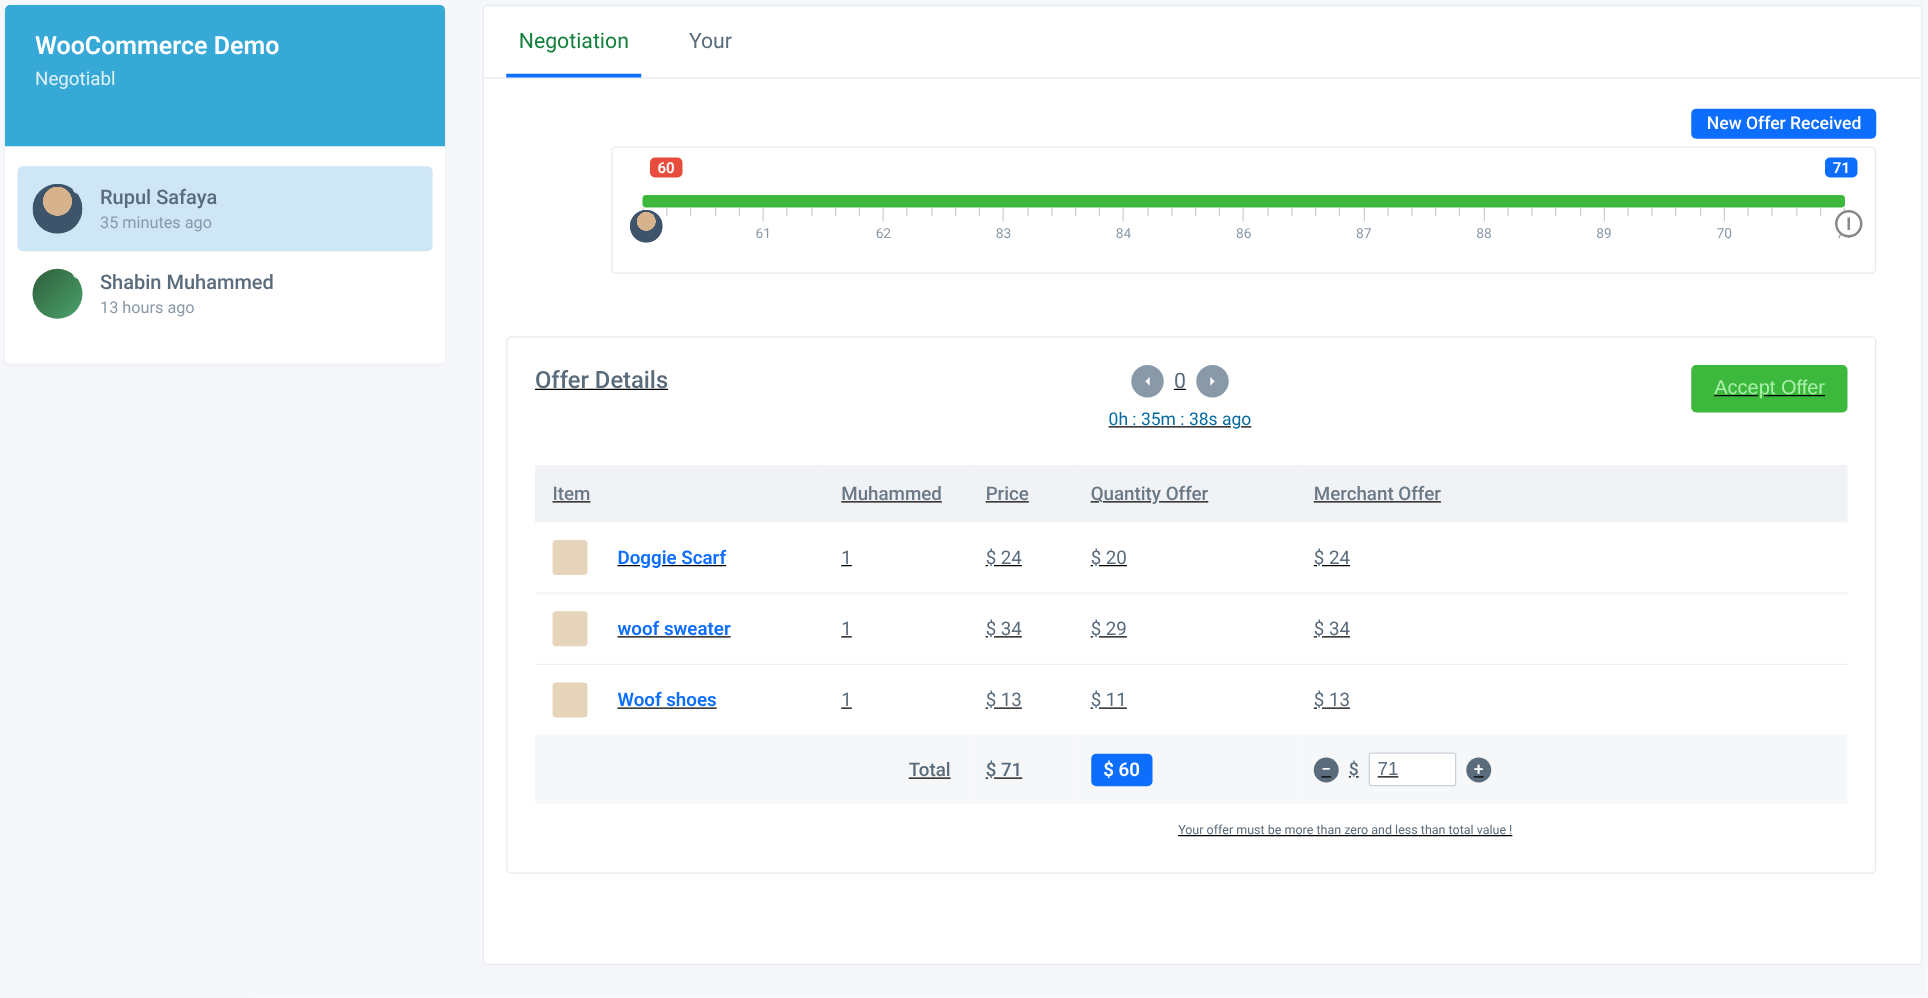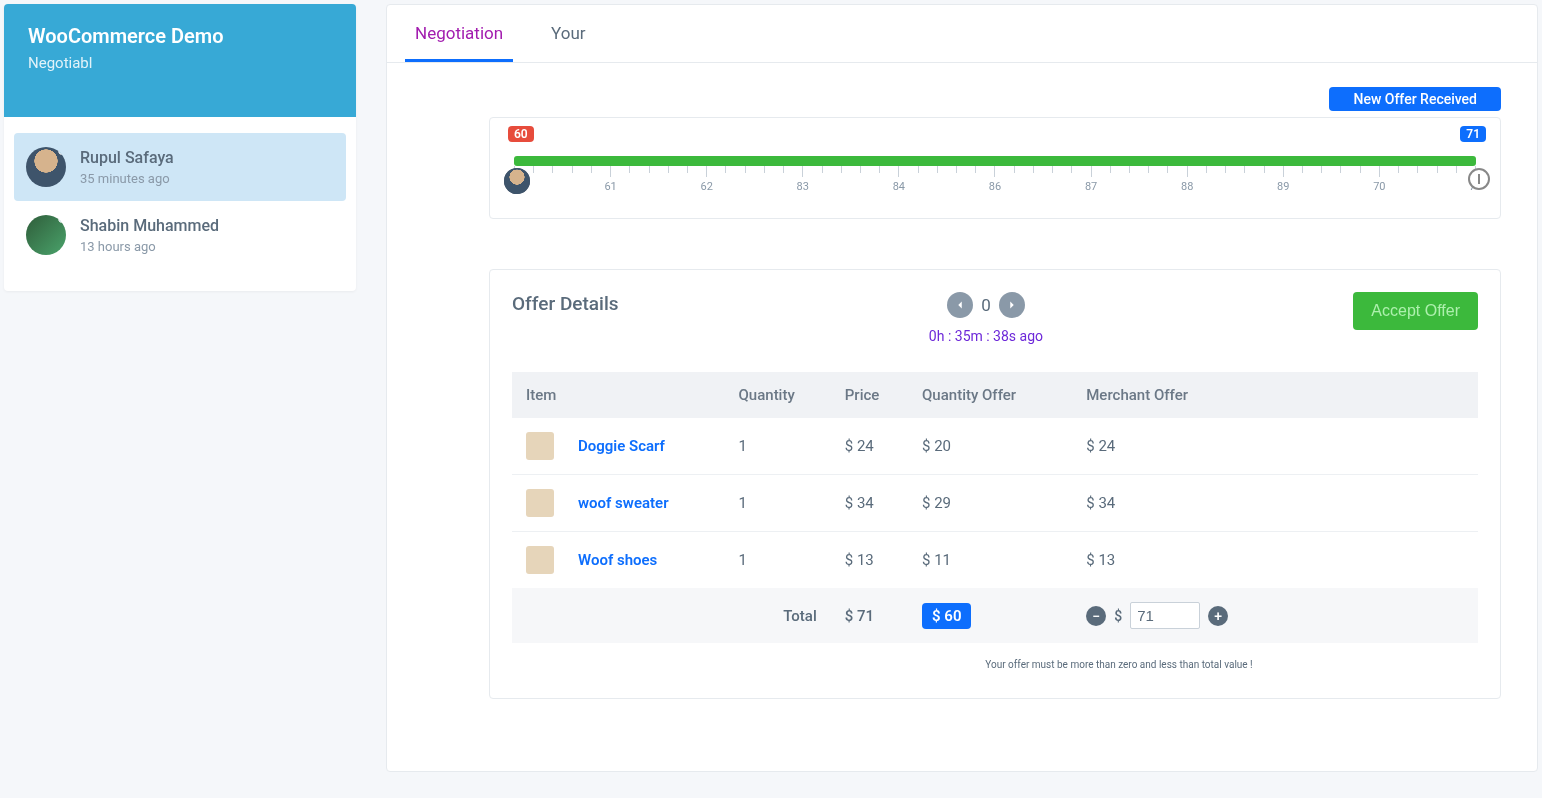--- a/index.html
+++ b/index.html
@@ -12,46 +12,46 @@
 .conversations { padding: 16px 10px 22px; }
 .conv-item { display: flex; align-items: center; gap: 14px; padding: 14px 12px; border-radius: 4px; cursor: pointer; position: relative; }
 .conv-item.active { background: #cee6f6; }
 .conv-item .avatar { width: 40px; height: 40px; border-radius: 50%; background: #4a5568; position: relative; display:flex; align-items:center; justify-content:center; color:#fff; font-size:11px; overflow:hidden;}
 .conv-item .avatar .dot { position: absolute; top: -1px; right: -1px; width: 9px; height: 9px; background: #37a9d6; border-radius: 50%; border: 2px solid #fff; }
 .conv-item .meta .name { color: #5a6b7b; font-size: 16px; font-weight: 500; margin-bottom: 4px; }
 .conv-item .meta .time { color: #8a99a8; font-size: 13px; }
 .main { flex: 1; background: #fff; border-radius: 4px; border: 1px solid #e6eaee; min-height: 768px; }
 .tabs { display: flex; border-bottom: 1px solid #e6eaee; padding: 0 18px; }
 .tab { padding: 18px 10px 16px; margin-right: 28px; font-size: 17px; color: #5a6b7b; cursor: pointer; border-bottom: 3px solid transparent; }
-.tab.active { color: #a21caf; border-bottom-color: #0d6efd; }
+.tab.active { color: #15803d; border-bottom-color: #0d6efd; }
 .content { padding: 24px 18px; }
 .badge-row { display: flex; justify-content: flex-end; margin-bottom: 6px; padding-right: 18px;}
-.status-badge { background: #0d6efd; color: #fff; padding: 4px 24px; border-radius: 4px; font-size: 14px; font-weight: 500; text-align: right; }
+.status-badge { background: #0d6efd; color: #fff; padding: 4px 12px; border-radius: 4px; font-size: 14px; font-weight: 500; text-align: right; }
 .slider-card { border: 1px solid #e6eaee; border-radius: 4px; padding: 30px 14px 10px 14px; position: relative; margin: 0 0 50px 0; }
 .slider-wrap { position: relative; height: 60px; }
 .slider-track { position: absolute; left: 10px; right: 10px; top: 8px; height: 10px; background: #3cb93c; border-radius: 3px; }
 .slider-marker { position: absolute; top: -22px; font-size: 12px; color: #fff; padding: 1px 6px; border-radius: 4px; font-weight: 600;}
-.slider-marker.red { background: #e74c3c; left: 4px;}
+.slider-marker.red { background: #e74c3c; left: 16px;}
 .slider-marker.blue { background: #0d6efd; right: 0px;}
 .slider-avatar { position: absolute; left: 0px; top: 20px; width: 26px; height: 26px; border-radius: 50%; background: #4a5568; }
 .slider-handle { position: absolute; right: -4px; top: 20px; width: 22px; height: 22px; border: 2px solid #888; border-radius: 50%; background: #fff; display:flex; align-items:center; justify-content:center;}
 .slider-handle::after{ content:""; width:2px; height:10px; background:#888;}
 .slider-scale { position: absolute; left: 10px; right: 10px; top: 18px; display: flex; justify-content: space-between; }
 .slider-tick { position: relative; width: 1px; height: 7px; background: #c9d1d9; }
 .slider-tick.tall { height: 11px; }
 .slider-label { position: absolute; top: 14px; left: 50%; transform: translateX(-50%); font-size: 11px; color: #8a99a8; }
 .offer-card { border: 1px solid #e6eaee; border-radius: 4px; padding: 22px 22px 28px; margin: 0 0 0 0;}
 .offer-header { display: flex; align-items: flex-start; justify-content: space-between; margin-bottom: 28px; }
 .offer-title { color: #5a6b7b; font-size: 19px; font-weight: 500; }
 .offer-center { text-align: center; color: #5a6b7b; flex:1;}
 .offer-nav { display: flex; align-items: center; justify-content: center; gap: 6px; }
 .nav-circle { width: 26px; height: 26px; border-radius: 50%; background: #8a99a8; display: inline-flex; align-items: center; justify-content: center; color: #fff; cursor:pointer;}
 .nav-circle svg { width: 14px; height: 14px; }
 .offer-nav .num { font-size: 17px; color: #5a6b7b; margin: 0 2px;}
-.offer-ago { font-size: 14px; color: #6d28d9; margin-top: 10px; }
+.offer-ago { font-size: 14px; color: #0369a1; margin-top: 10px; }
 .accept-btn { background: #3cb93c; color: #adf0ad; border: none; padding: 10px 18px; border-radius: 4px; font-size: 16px; font-weight: 500; cursor: pointer; }
 table.offer-table { width: 100%; border-collapse: collapse; }
 .offer-table thead th { background: #f0f2f5; color: #6b7886; font-weight: 500; font-size: 15px; text-align: left; padding: 14px 14px; }
 .offer-table tbody td { padding: 14px 14px; color: #5a6b7b; font-size: 15px; border-top: 1px solid #edf0f3;}
 .offer-table tbody tr:first-child td { border-top: none;}
 .item-cell { display: flex; align-items: center; gap: 24px; }
 .item-thumb { width: 28px; height: 28px; background: #e6d5ba; border-radius: 3px; }
 .item-link { color: #0d6efd; font-weight: 600; font-size: 15px; cursor:pointer;}
 .total-row td { background: #f6f7f9; font-weight: 500;}
 .total-label { text-align: right; font-weight: 700; color: #5a6b7b;}
@@ -183,21 +183,21 @@
                 <span class="slider-label">71</span>
               </div>
             </div>
           <div class="slider-avatar">
               <div class="avatar-face" style="border-radius:50%;"></div>
             </div>
           <div class="slider-handle"></div>
         </div>
       </div>
 
-      <div class="offer-card" style="margin-left:84px; margin-right:18px;">
+      <div class="offer-card" style="margin-right:18px;text-decoration:underline;">
         <div class="offer-header">
           <div class="offer-title">Offer Details</div>
           <div class="offer-center">
             <div class="offer-nav">
               <span class="nav-circle">
                 <svg viewBox="0 0 24 24" fill="currentColor">
                     <path d="M15 6l-6 6 6 6z"></path>
                   </svg>
               </span>
               <span class="num">0</span>
@@ -209,21 +209,21 @@
             </div>
             <div class="offer-ago">0h : 35m : 38s ago</div>
           </div>
           <button class="accept-btn">Accept Offer</button>
         </div>
 
         <table class="offer-table">
           <thead>
             <tr>
               <th style="width:22%">Item</th>
-              <th style="width:11%">Quantity</th>
+              <th style="width:11%">Muhammed</th>
               <th style="width:8%">Price</th>
               <th style="width:17%">Quantity Offer</th>
               <th>Merchant Offer</th>
             </tr>
           </thead>
           <tbody id="offer-rows">
               <tr>
     <td>
                   <div class="item-cell">
                     <span class="item-thumb"></span>

